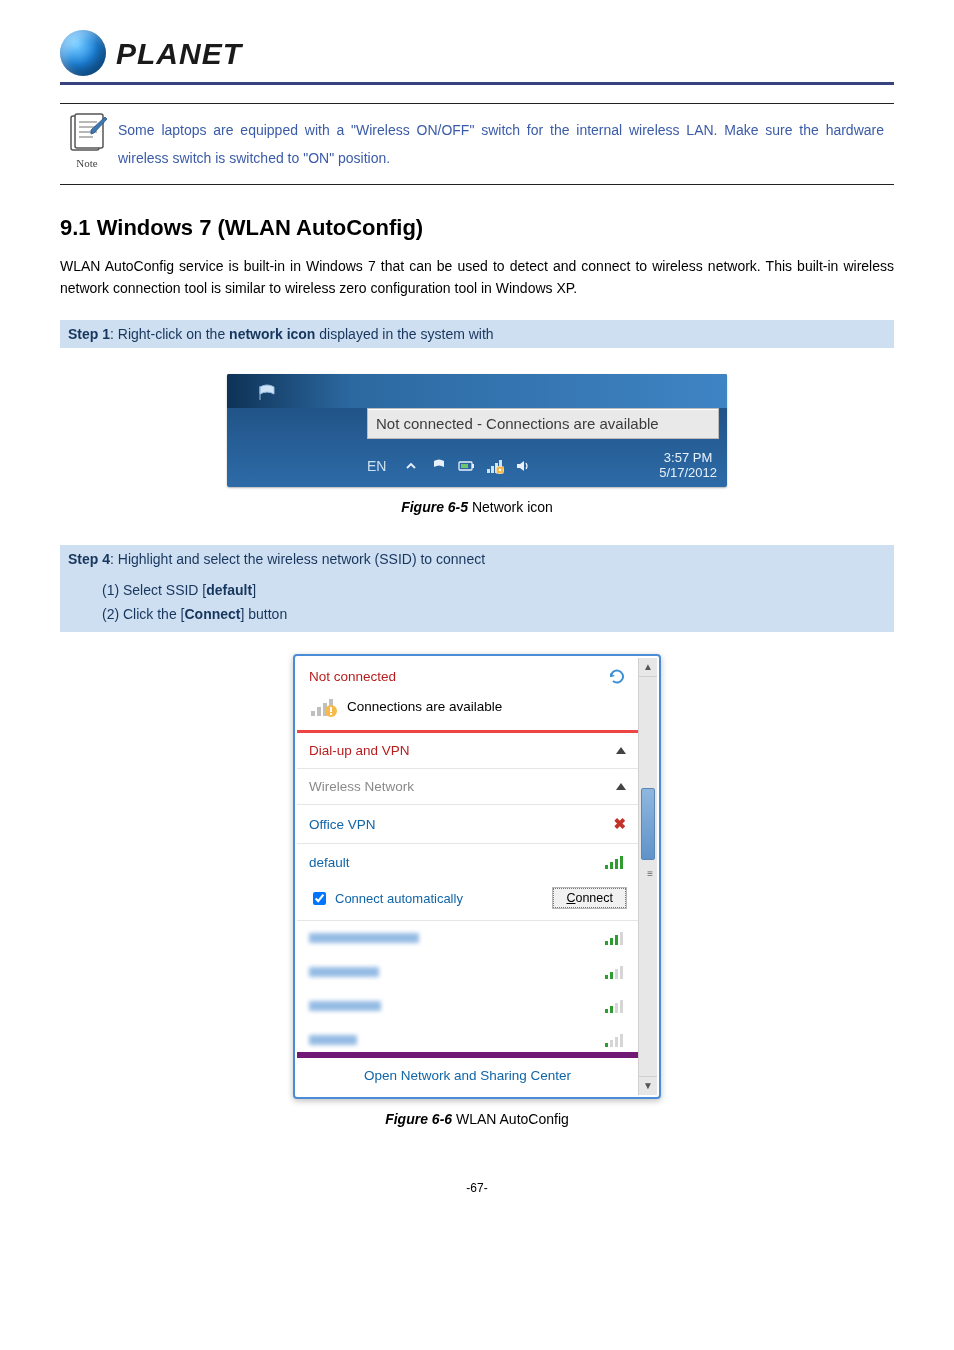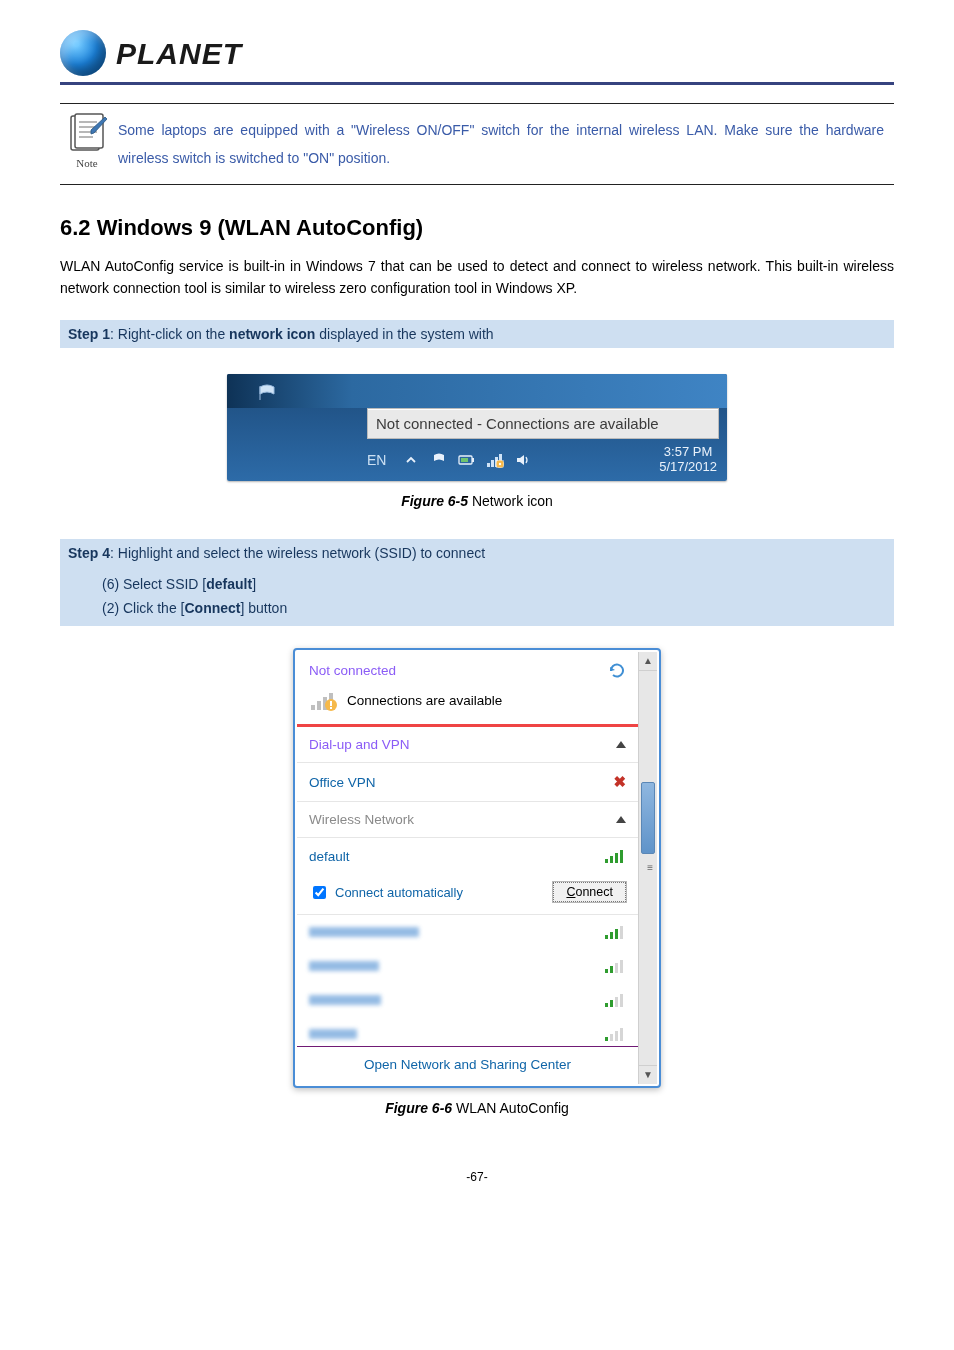--- a/index.html
+++ b/index.html
@@ -125,21 +125,21 @@
     font-size: 15px;
     padding: 6px 8px;
     margin: 0 8px 0 140px;
     border: 1px solid #bbb;
     box-shadow: inset 0 1px 0 #fff;
   }
   .tray-bottom {
     display: flex;
     align-items: center;
     height: 42px;
-    padding: 0 10px 0 140px;
+    padding: 6px 10px 0 140px;
     gap: 10px;
   }
   .tray-en {
     color: #cce0f3;
     font-size: 14px;
     font-family: 'Segoe UI', Tahoma, sans-serif;
     margin-right: 6px;
   }
   .tray-ico {
     width: 18px;
@@ -215,21 +215,21 @@
     font-size: 10px;
     color: #666;
   }
   .wlan-row {
     display: flex;
     align-items: center;
     justify-content: space-between;
     padding: 10px 12px;
     font-family: 'Segoe UI', Tahoma, sans-serif;
     font-size: 13.5px;
-    color: #8b5cf6;
+    color: #b91c1c;
     border-bottom: 1px solid #e6e6e6;
   }
   .wlan-row.noborder { border-bottom: none; }
   .wlan-row.muted { color: #8a8a8a; }
   .wlan-row.link { color: #1065a8; }
   .wlan-row .right {
     display: flex;
     align-items: center;
     gap: 6px;
   }
@@ -275,21 +275,21 @@
     border-radius: 1px;
     filter: blur(2px);
     opacity: 0.6;
   }
   .wlan-footer {
     text-align: center;
     padding: 10px 0 12px 0;
     font-family: 'Segoe UI', Tahoma, sans-serif;
     font-size: 13.5px;
     color: #1065a8;
-    border-top: 1px solid #701a75;
+    border-top: 6px solid #701a75;
   }
   .page-num {
     text-align: center;
     font-size: 12px;
     margin-top: 54px;
   }
   .chev-up {
     width: 0; height: 0;
     border-left: 5px solid transparent;
     border-right: 5px solid transparent;
@@ -322,21 +322,21 @@
         <line x1="12" y1="15" x2="30" y2="15" stroke="#888" stroke-width="1.2"></line>
         <line x1="12" y1="20" x2="30" y2="20" stroke="#888" stroke-width="1.2"></line>
         <line x1="12" y1="25" x2="26" y2="25" stroke="#888" stroke-width="1.2"></line>
         <path d="M24 18 L38 5 L40 7 L27 21 L24 22 Z" fill="#3f77b3" stroke="#2a5580" stroke-width="0.8"></path>
       </svg>
       <div class="note-label">Note</div>
     </div>
     <div class="note-text">Some laptops are equipped with a "Wireless ON/OFF" switch for the internal wireless LAN. Make sure the hardware wireless switch is switched to "ON" position.</div>
   </div>
 
-  <h2 class="section">6.2  Windows 9 (WLAN AutoConfig)</h2>
+  <h2 class="section">9.1  Windows 7 (WLAN AutoConfig)</h2>
 
   <p class="para">WLAN AutoConfig service is built-in in Windows 7 that can be used to detect and connect to wireless network. This built-in wireless network connection tool is similar to wireless zero configuration tool in Windows XP.</p>
 
   <div class="step-bar">
     <b>Step 1</b><span>: Right-click on the </span><b>network icon</b><span> displayed in the system with</span>
   </div>
 
   <div class="fig-tray">
     <div class="tray-top">
       <svg class="tray-top-flag" viewBox="0 0 20 18">
@@ -389,21 +389,21 @@
   <div class="fig-caption">
     <b>Figure 6-5</b><span> Network icon</span>
   </div>
 
   <div class="step-bar" style="padding-bottom:0">
     <div style="padding-bottom:6px">
       <b>Step 4</b><span>: Highlight and select the wireless network (SSID) to connect</span>
     </div>
     <div class="step2-content">
       <div class="item">
-        <span>(6)  Select SSID [</span><b>default</b><span>]</span>
+        <span>(1)  Select SSID [</span><b>default</b><span>]</span>
       </div>
       <div class="item">
         <span>(2)  Click the [</span><b>Connect</b><span>] button</span>
       </div>
     </div>
   </div>
 
   <div class="fig-wlan">
     <div class="wlan-inner">
       <div class="wlan-body">
@@ -427,30 +427,30 @@
             <rect x="21" y="19" width="2" height="2" fill="#fff"></rect>
           </svg>
           <span>Connections are available</span>
         </div>
         <div class="wlan-row">
           <span>Dial-up and VPN</span>
           <span class="right">
               <span class="chev-up"></span>
             </span>
         </div>
+        <div class="wlan-row muted">
+          <span>Wireless Network</span>
+          <span class="right">
+              <span class="chev-up"></span>
+            </span>
+        </div>
         <div class="wlan-row link">
           <span>Office VPN</span>
           <span class="right">
               <span class="x-icon">✖</span>
-            </span>
-        </div>
-        <div class="wlan-row muted">
-          <span>Wireless Network</span>
-          <span class="right">
-              <span class="chev-up"></span>
             </span>
         </div>
         <div class="wlan-row link noborder wlan-default">
           <span>default</span>
           <span class="right">
             <svg width="22" height="16" viewBox="0 0 22 16">
               <rect x="1" y="11" width="3" height="4" fill="#2f9c2f"></rect>
               <rect x="6" y="8" width="3" height="7" fill="#2f9c2f"></rect>
               <rect x="11" y="5" width="3" height="10" fill="#2f9c2f"></rect>
               <rect x="16" y="2" width="3" height="13" fill="#2f9c2f"></rect>

